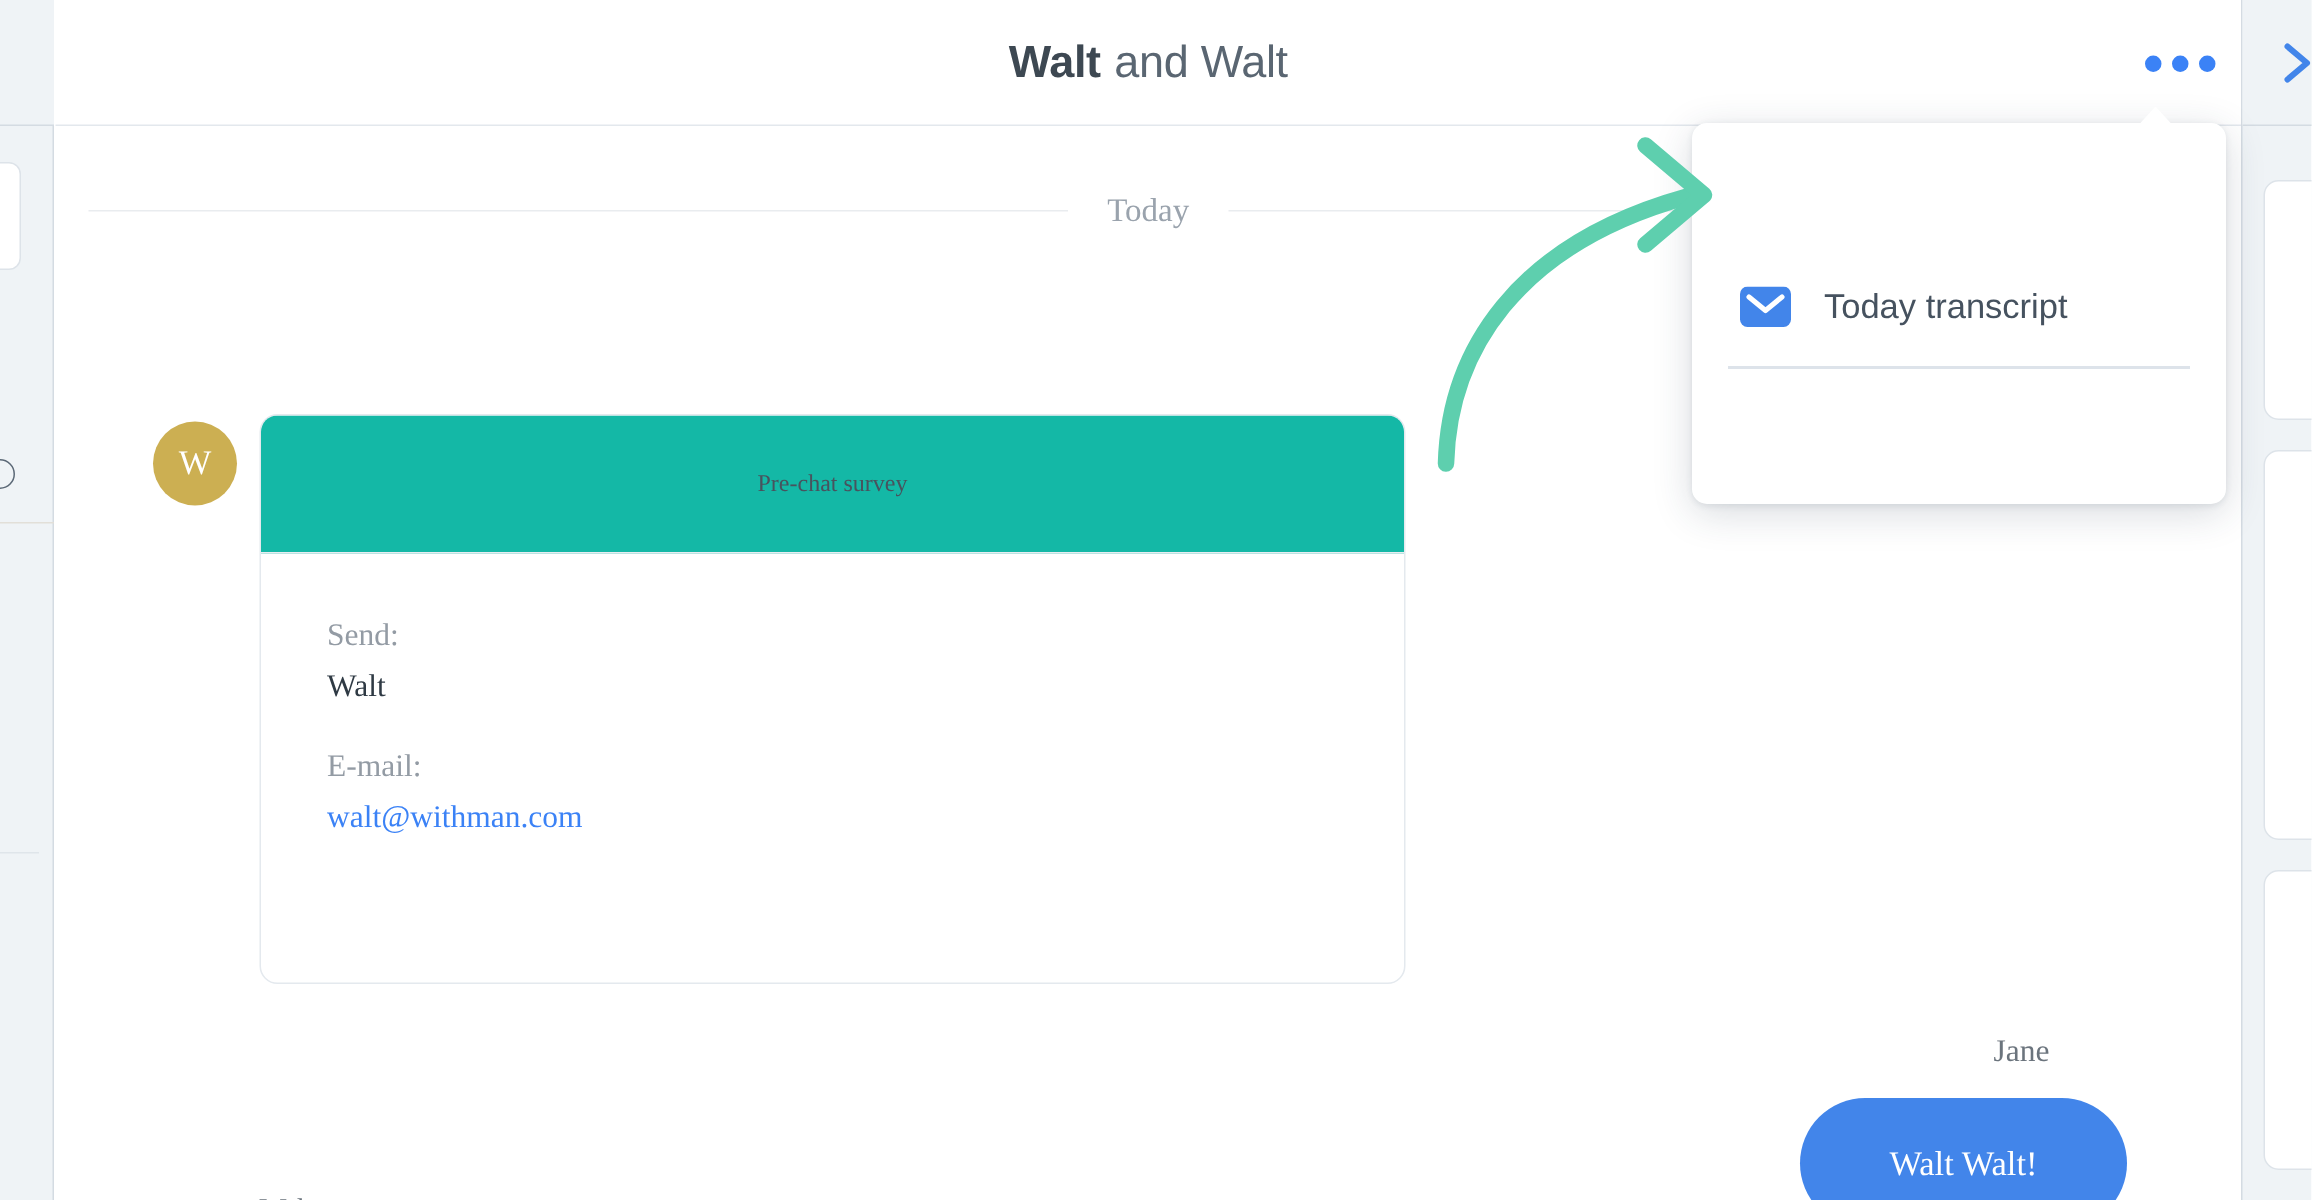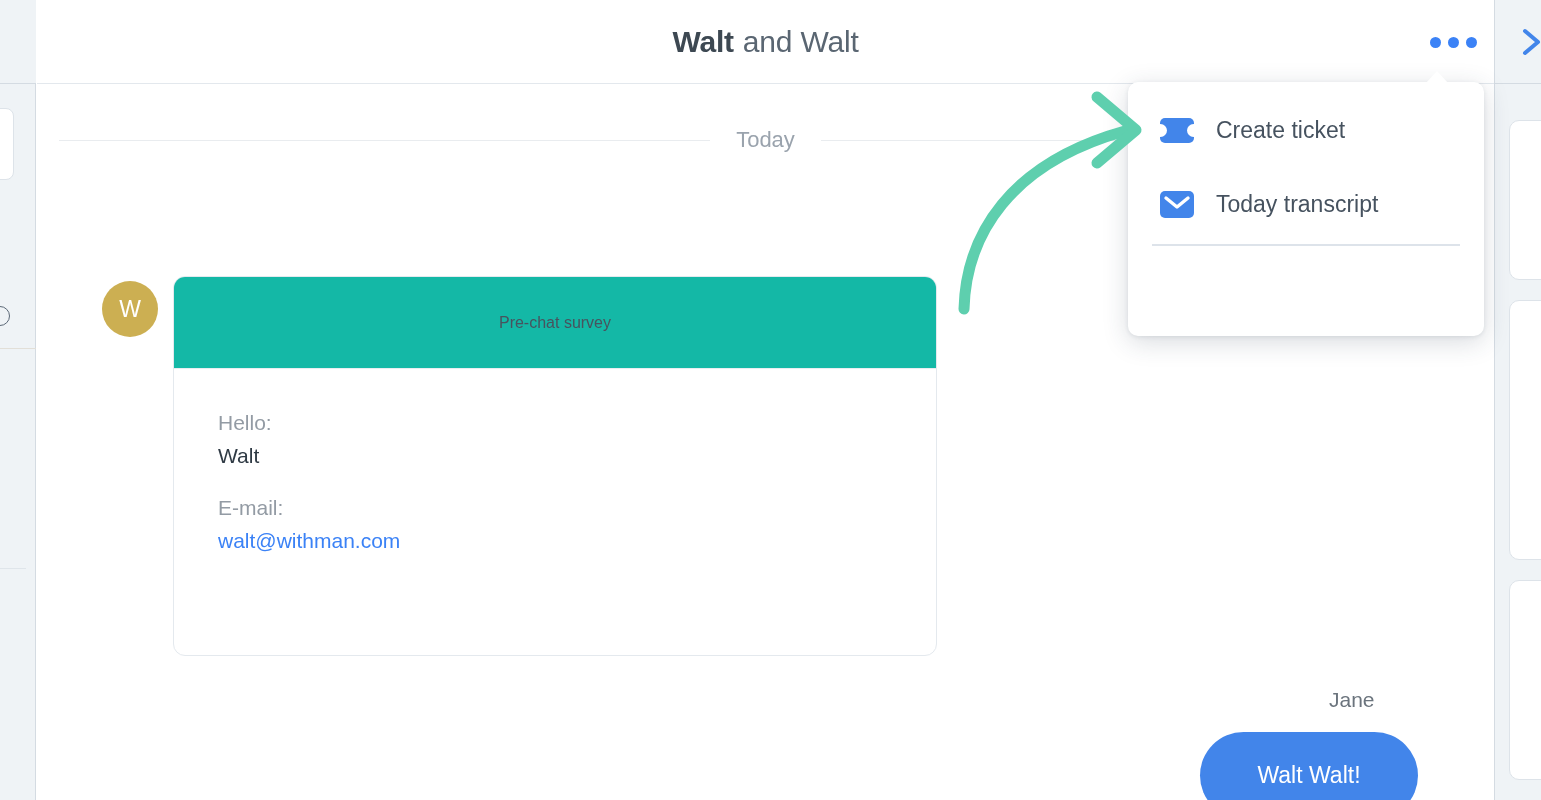--- a/index.html
+++ b/index.html
@@ -70,21 +70,21 @@
 
   #more-button{
     position:absolute;left:1380px;top:22px;width:72px;height:40px;
     display:flex;align-items:center;justify-content:center;gap:7px;cursor:pointer;
   }
   #more-button .dot{width:11px;height:11px;border-radius:50%;background:#3b82f6;}
 
   
   #conversation{
     position:absolute;left:37px;top:84px;width:1381px;height:716px;
-    background:#ffffff;overflow:hidden;
+    background:#ffffff;overflow:hidden;font-family:Liberation Serif, serif;
   }
 
   
   #today-divider{
     position:absolute;left:0;top:39px;width:1457px;height:34px;
     display:flex;align-items:center;
   }
   #today-divider .line{height:1px;background:#e9ecef;flex:1;}
   #today-divider .line.l{margin-left:22px;max-width:665px;}
   #today-divider .line.r{margin-right:22px;max-width:665px;}
@@ -245,21 +245,21 @@
   </div>
 
   <div id="visitor-avatar">
     <span>W</span>
   </div>
 
   <div id="survey-card">
     <div id="survey-card-header">Pre-chat survey</div>
     <div id="survey-card-body">
       <div class="survey-field">
-        <div class="survey-label">Hello:</div>
+        <div class="survey-label">Send:</div>
         <div class="survey-value">Walt</div>
       </div>
       <div class="survey-field">
         <div class="survey-label">E-mail:</div>
         <div class="survey-value link">walt@withman.com</div>
       </div>
     </div>
   </div>
 
   <div id="agent-name">Jane</div>
@@ -274,30 +274,20 @@
     <div class="av-eye l"></div>
     <div class="av-eye r"></div>
   </div>
 
   <div id="next-message-clip">Walt</div>
 </div>
 
 <div id="more-menu">
   <div class="menu-caret"></div>
 
-  <div class="menu-item" id="menu-item-create-ticket">
-    <span class="mi-icon">
-      <span class="ticket-icon">
-        <span class="body"></span>
-        <span class="notch l"></span>
-        <span class="notch r"></span>
-      </span>
-    </span>
-    <span class="mi-label">Create ticket</span>
-  </div>
 
   <div class="menu-item" id="menu-item-send-transcript">
     <span class="mi-icon">
       <svg width="34" height="27" viewBox="0 0 34 27" aria-hidden="true">
         <rect x="0" y="0" width="34" height="27" rx="5" fill="#4285ea"></rect>
         <path d="M6 7 L17 16 L28 7" fill="none" stroke="#ffffff" stroke-width="3.4" stroke-linecap="round" stroke-linejoin="round"></path>
       </svg>
     </span>
     <span class="mi-label">Today transcript</span>
   </div>

